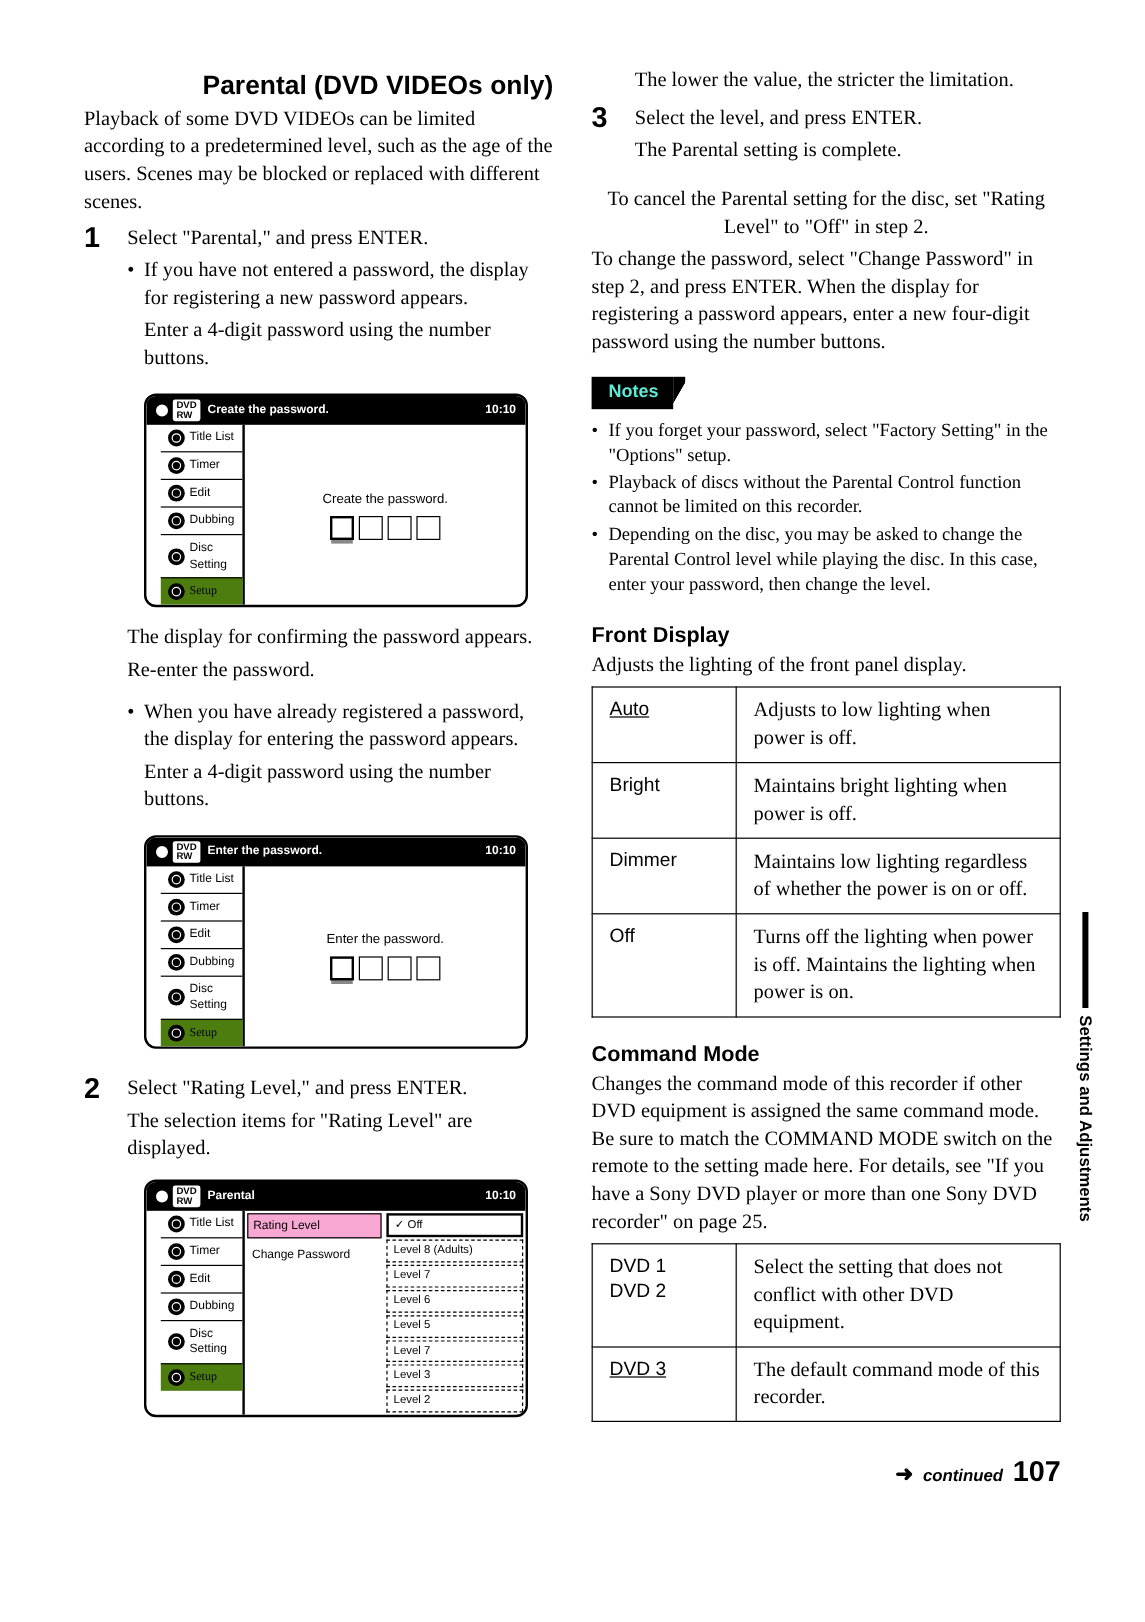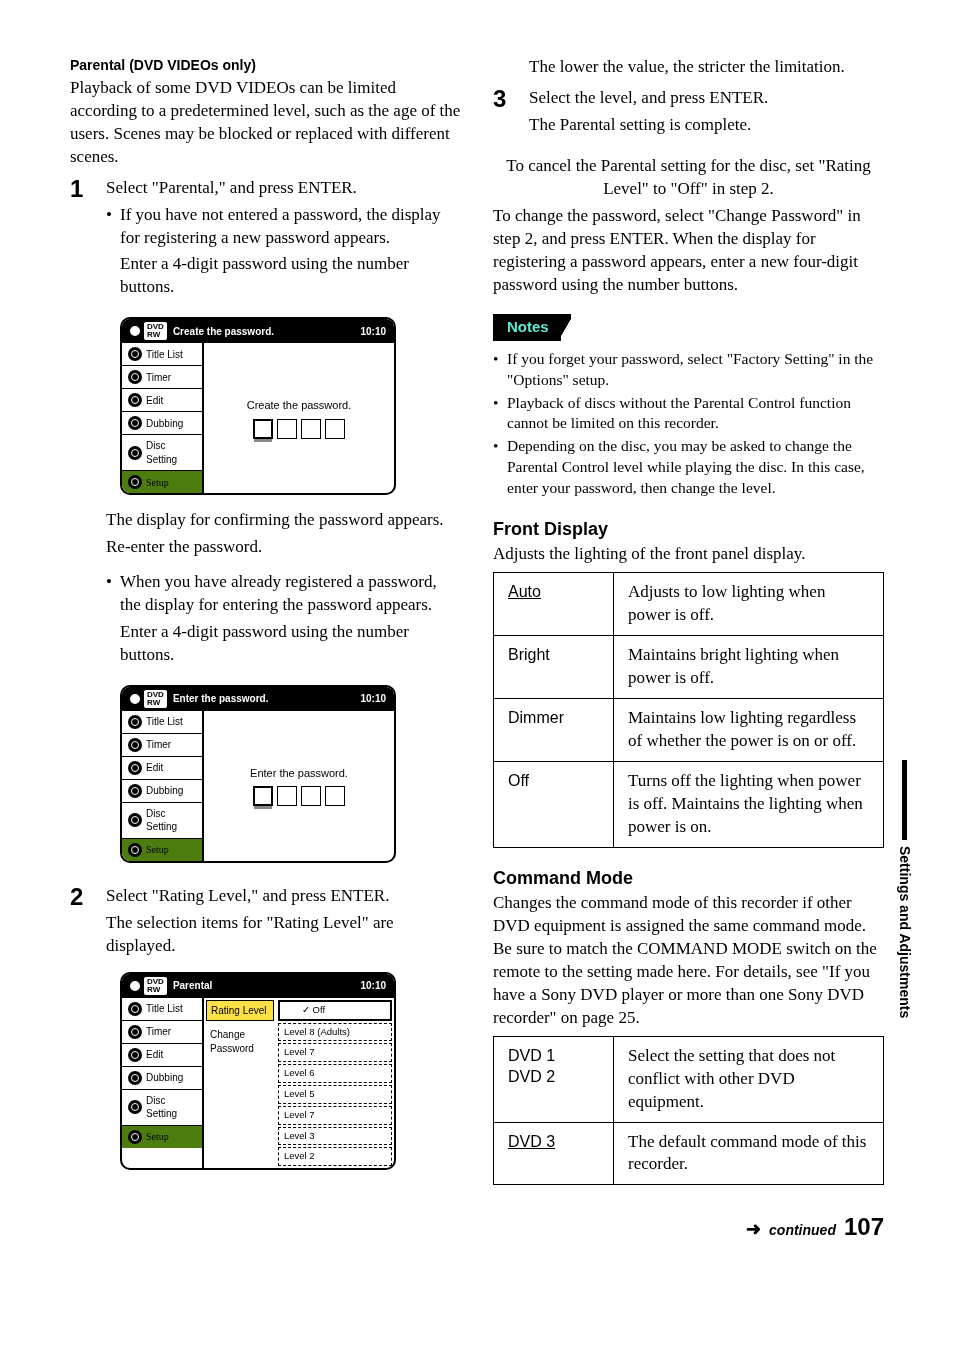--- a/index.html
+++ b/index.html
@@ -8,67 +8,67 @@
     padding: 56px 70px 40px 70px;
     font-family: Georgia, 'Times New Roman', serif;
     font-size: 17px;
     color: #000;
     width: 954px;
     background: #fff;
     line-height: 1.35;
   }
   .columns { display: flex; gap: 32px; }
   .col { flex: 1 1 0; min-width: 0; }
-  .heading-b { font-family: Arial, Helvetica, sans-serif; font-weight: bold; font-size: 14px; margin: 0 0 2px 0; }
+  .heading-b { font-family: Arial, Helvetica, sans-serif; font-weight: bold; font-size: 22px; margin: 0 0 2px 0; text-align: right; }
   .sub-heading-b { font-family: Arial, Helvetica, sans-serif; font-weight: bold; font-size: 18px; margin: 18px 0 2px 0; }
   p { margin: 0 0 4px 0; }
   .num-list { display: flex; margin-top: 8px; }
   .num-list .num { font-family: Arial, Helvetica, sans-serif; font-weight: bold; font-size: 24px; width: 36px; flex: 0 0 36px; line-height: 1; }
   .num-list .body { flex: 1; }
   .bullet-row { display: flex; margin-top: 4px; }
   .bullet-row .dot { width: 14px; flex: 0 0 14px; }
   .screenshot {
     border: 2px solid #000;
     border-radius: 10px;
     margin: 14px 16px 14px 14px;
-    width: 276px;
+    width: 320px;
     overflow: hidden;
     background: #fff;
   }
   .ss-titlebar {
     background: #000;
     color: #fff;
     display: flex;
     align-items: center;
     padding: 3px 8px;
     font-size: 10px;
   }
   .ss-rec { width: 10px; height: 10px; border: 2px solid #fff; border-radius: 50%; margin-right: 4px; background:#fff; }
   .ss-dvd { background:#fff; color:#000; font-family: Arial; font-size: 8px; font-weight:bold; padding: 1px 3px; border-radius:2px; margin-right:6px; line-height:1; }
   .ss-title { font-family: Arial, Helvetica, sans-serif; font-weight: bold; flex: 1; }
   .ss-time { font-family: Arial, Helvetica, sans-serif; font-weight: bold; }
   .ss-body { display: flex; }
-  .ss-side { width: 82px; border-right: 2px solid #000; display: flex; flex-direction: column; }
+  .ss-side { width: 82px; border-right: 2px solid #000; display: flex; flex-direction: column; padding-left: 12px; }
   .ss-side-item { display: flex; align-items: center; padding: 4px 6px; font-family: Arial; font-size: 10px; border-top: 1px solid #000; }
   .ss-side-item:first-child { border-top: none; }
   .ss-side-item.sel { background: #4d7c0f; font-family: Liberation Serif, serif; }
   .ss-side-item .ico { width: 14px; height: 14px; background:#000; border-radius: 50%; margin-right: 4px; flex: 0 0 14px; position:relative; }
   .ss-side-item .ico::after{content:"";position:absolute;inset:3px;border:1.5px solid #fff;border-radius:50%;}
   .ss-main { flex: 1; display: flex; flex-direction: column; align-items: center; justify-content: center; padding: 10px; font-family: Arial; font-size: 11px; }
   .pw-prompt { margin-bottom: 6px; }
   .pw-fields { display: flex; gap: 4px; }
   .pw-box { width: 20px; height: 20px; border: 1.5px solid #000; }
   .pw-box.cursor { border-width: 2.5px; box-shadow: 0 4px 0 -1px #888; }
   
   .ss-main-p { flex:1; display:flex; font-family:Arial; font-size:10px; }
   .ss-par-left { flex: 1; padding: 0; }
   .ss-par-left div { padding: 5px 6px; }
-  .ss-par-left .sel { background:#fde047; border:1.5px solid #000; margin:2px; padding:3px 4px; }
+  .ss-par-left .sel { background:#f9a8d4; border:1.5px solid #000; margin:2px; padding:3px 4px; }
   .ss-par-right { width: 118px; padding:0; }
-  .ss-par-right .opt { border: 1px solid #000; margin: 2px; padding: 2px 22px; font-size:9.5px; }
+  .ss-par-right .opt { border: 1px solid #000; margin: 2px; padding: 2px 5px; font-size:9.5px; }
   .ss-par-right .opt.sel { border: 2px solid #000; }
   .ss-par-right .opt-d { border:1px dashed #000; margin:2px; padding:2px 5px; font-size:9.5px; }
 
   .notes-box { background:#000; color:#5eead4; font-family: Arial; font-weight:bold; padding: 3px 12px 3px 14px; display:inline-block; font-size:15px; position:relative; margin: 14px 0 6px 0;}
   .notes-box::after{content:"";position:absolute;right:-10px;top:0;bottom:0;width:10px;background:linear-gradient(-60deg, transparent 49%, #000 51%);}
   .small-bullets { font-size: 15.5px; }
   .small-bullets .bullet-row { margin-top: 2px; }
 
   table.spec { border-collapse: collapse; width: 100%; margin-top: 6px; border-radius: 19px; }
   table.spec td { border: 1.5px solid #000; padding: 8px 14px; vertical-align: top; }

